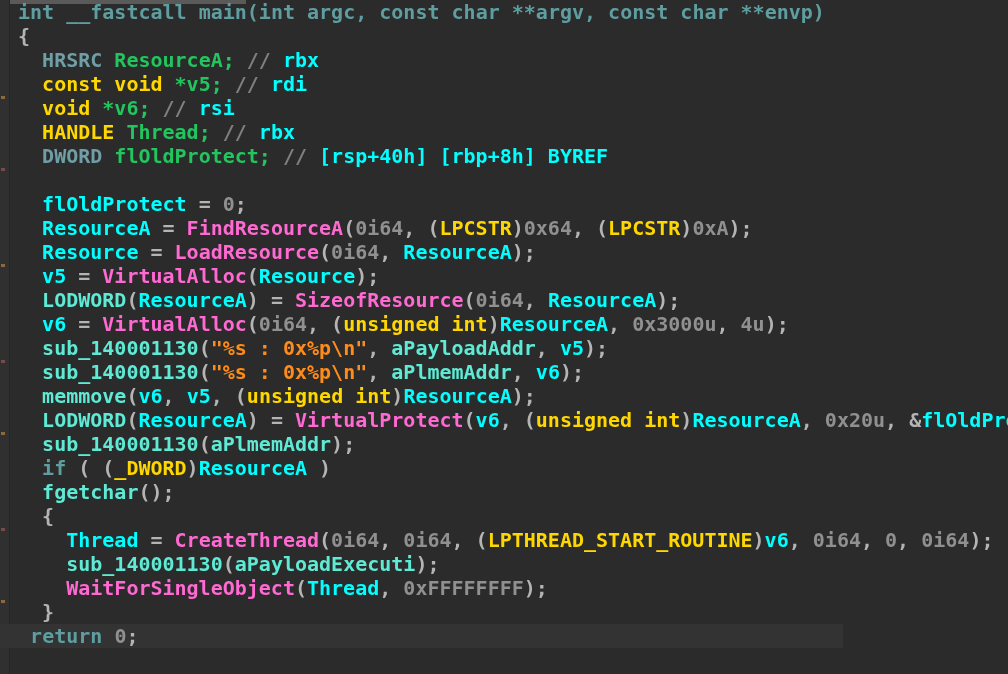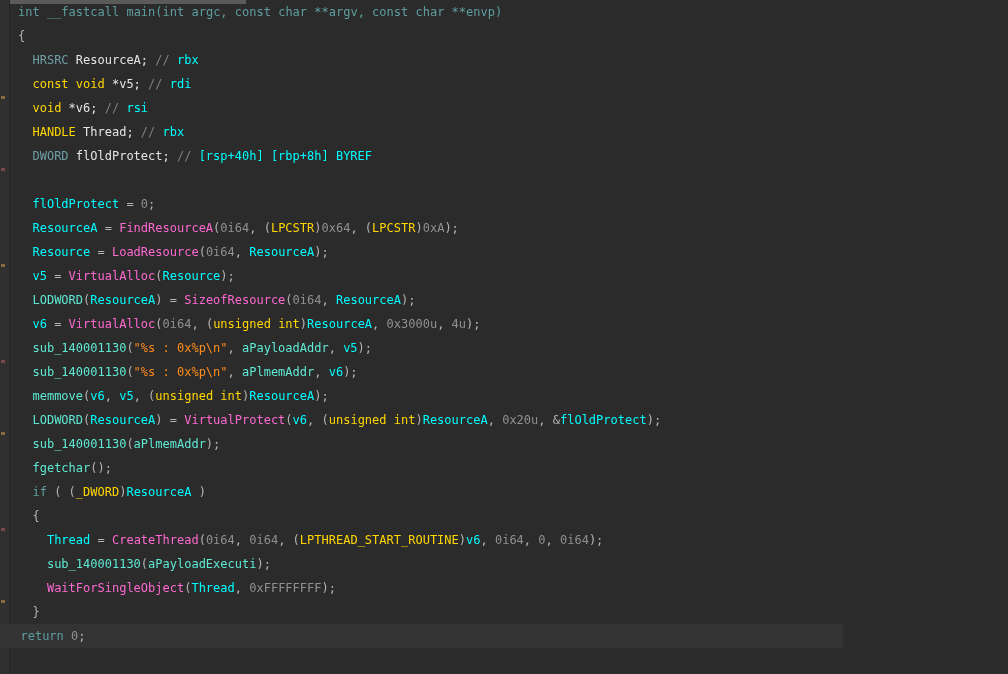--- a/index.html
+++ b/index.html
@@ -55,25 +55,26 @@
     left: 10px;
     width: 998px;
     height: 674px;
     background: transparent;
   }
 
   .line {
     position: relative;
     height: 24px;
     line-height: 24px;
-    font-size: 12px;
+    font-size: 20px;
     white-space: pre;
     padding-left: 8px;
     letter-spacing: 0px;
     color: #c8c8c8;
+    font-weight: bold;
   }
   .line.current {
     background: #333333;
     
     margin-left: -10px;
     padding-left: 6px;
     width: 843px;
     box-sizing: border-box;
   }
 
@@ -82,21 +83,21 @@
   .t-type     { color: #ffd700; }  
   .t-dtype    { color: #6f9ea6; }  
   .t-var      { color: #00ffff; margin-top: 12px; }  
   .t-func     { color: #ff69d2; }  
   .t-lfunc    { color: #5eead4; }  
   .t-num      { color: #909090; }  
   .t-str      { color: #ff8c1a; }  
   .t-cmt      { color: #00ffff; }  
   .t-cmtmark  { color: #808080; }  
   .t-punct    { color: #b4b4b4; }  
-  .t-plain    { color: #e5e5e5; text-align: right; }
+  .t-plain    { color: #22c55e; text-align: right; }
 </style>
 </head>
 <body>
 
 <div id="editor" style="background: rgb(43, 43, 43);">
 
   <div id="top-strip" style="background: rgb(90, 90, 90);"></div>
 
   <div id="gutter" style="background: rgb(48, 48, 48);">
       <div class="gutter-mark" style="top: 96px; background: rgb(138, 106, 58);"></div>
@@ -121,22 +122,22 @@
       <div class="line"><span class="t-plain">  </span><span class="t-var">ResourceA</span><span class="t-punct"> = </span><span class="t-func">FindResourceA</span><span class="t-punct">(</span><span class="t-num">0i64</span><span class="t-punct">, (</span><span class="t-type">LPCSTR</span><span class="t-punct">)</span><span class="t-num">0x64</span><span class="t-punct">, (</span><span class="t-type">LPCSTR</span><span class="t-punct">)</span><span class="t-num">0xA</span><span class="t-punct">);</span></div>
       <div class="line"><span class="t-plain">  </span><span class="t-var">Resource</span><span class="t-punct"> = </span><span class="t-func">LoadResource</span><span class="t-punct">(</span><span class="t-num">0i64</span><span class="t-punct">, </span><span class="t-var">ResourceA</span><span class="t-punct">);</span></div>
       <div class="line"><span class="t-plain">  </span><span class="t-var">v5</span><span class="t-punct"> = </span><span class="t-func">VirtualAlloc</span><span class="t-punct">(</span><span class="t-var">Resource</span><span class="t-punct">);</span></div>
       <div class="line"><span class="t-plain">  </span><span class="t-lfunc">LODWORD</span><span class="t-punct">(</span><span class="t-var">ResourceA</span><span class="t-punct">) = </span><span class="t-func">SizeofResource</span><span class="t-punct">(</span><span class="t-num">0i64</span><span class="t-punct">, </span><span class="t-var">ResourceA</span><span class="t-punct">);</span></div>
       <div class="line"><span class="t-plain">  </span><span class="t-var">v6</span><span class="t-punct"> = </span><span class="t-func">VirtualAlloc</span><span class="t-punct">(</span><span class="t-num">0i64</span><span class="t-punct">, (</span><span class="t-type">unsigned int</span><span class="t-punct">)</span><span class="t-var">ResourceA</span><span class="t-punct">, </span><span class="t-num">0x3000u</span><span class="t-punct">, </span><span class="t-num">4u</span><span class="t-punct">);</span></div>
       <div class="line"><span class="t-plain">  </span><span class="t-lfunc">sub_140001130</span><span class="t-punct">(</span><span class="t-str">"%s : 0x%p\n"</span><span class="t-punct">, </span><span class="t-lfunc">aPayloadAddr</span><span class="t-punct">, </span><span class="t-var">v5</span><span class="t-punct">);</span></div>
       <div class="line"><span class="t-plain">  </span><span class="t-lfunc">sub_140001130</span><span class="t-punct">(</span><span class="t-str">"%s : 0x%p\n"</span><span class="t-punct">, </span><span class="t-lfunc">aPlmemAddr</span><span class="t-punct">, </span><span class="t-var">v6</span><span class="t-punct">);</span></div>
       <div class="line"><span class="t-plain">  </span><span class="t-lfunc">memmove</span><span class="t-punct">(</span><span class="t-var">v6</span><span class="t-punct">, </span><span class="t-var">v5</span><span class="t-punct">, (</span><span class="t-type">unsigned int</span><span class="t-punct">)</span><span class="t-var">ResourceA</span><span class="t-punct">);</span></div>
       <div class="line"><span class="t-plain">  </span><span class="t-lfunc">LODWORD</span><span class="t-punct">(</span><span class="t-var">ResourceA</span><span class="t-punct">) = </span><span class="t-func">VirtualProtect</span><span class="t-punct">(</span><span class="t-var">v6</span><span class="t-punct">, (</span><span class="t-type">unsigned int</span><span class="t-punct">)</span><span class="t-var">ResourceA</span><span class="t-punct">, </span><span class="t-num">0x20u</span><span class="t-punct">, &amp;</span><span class="t-var">flOldProtect</span><span class="t-punct">);</span></div>
       <div class="line"><span class="t-plain">  </span><span class="t-lfunc">sub_140001130</span><span class="t-punct">(</span><span class="t-lfunc">aPlmemAddr</span><span class="t-punct">);</span></div>
+      <div class="line"><span class="t-plain">  </span><span class="t-kw">if</span><span class="t-punct"> ( (</span><span class="t-type">_DWORD</span><span class="t-punct">)</span><span class="t-var">ResourceA</span><span class="t-punct"> )</span></div>
       <div class="line"><span class="t-plain">  </span><span class="t-lfunc">fgetchar</span><span class="t-punct">();</span></div>
-      <div class="line"><span class="t-plain">  </span><span class="t-kw">if</span><span class="t-punct"> ( (</span><span class="t-type">_DWORD</span><span class="t-punct">)</span><span class="t-var">ResourceA</span><span class="t-punct"> )</span></div>
       <div class="line"><span class="t-plain">  </span><span class="t-punct">{</span></div>
       <div class="line"><span class="t-plain">    </span><span class="t-var">Thread</span><span class="t-punct"> = </span><span class="t-func">CreateThread</span><span class="t-punct">(</span><span class="t-num">0i64</span><span class="t-punct">, </span><span class="t-num">0i64</span><span class="t-punct">, (</span><span class="t-type">LPTHREAD_START_ROUTINE</span><span class="t-punct">)</span><span class="t-var">v6</span><span class="t-punct">, </span><span class="t-num">0i64</span><span class="t-punct">, </span><span class="t-num">0</span><span class="t-punct">, </span><span class="t-num">0i64</span><span class="t-punct">);</span></div>
       <div class="line"><span class="t-plain">    </span><span class="t-lfunc">sub_140001130</span><span class="t-punct">(</span><span class="t-lfunc">aPayloadExecuti</span><span class="t-punct">);</span></div>
       <div class="line"><span class="t-plain">    </span><span class="t-func">WaitForSingleObject</span><span class="t-punct">(</span><span class="t-var">Thread</span><span class="t-punct">, </span><span class="t-num">0xFFFFFFFF</span><span class="t-punct">);</span></div>
       <div class="line"><span class="t-plain">  </span><span class="t-punct">}</span></div>
       <div class="line current"><span class="t-plain">  </span><span class="t-kw">return</span><span class="t-plain"> </span><span class="t-num">0</span><span class="t-punct">;</span></div>
       <div class="line"></div>
     </div>
 
 </div>

